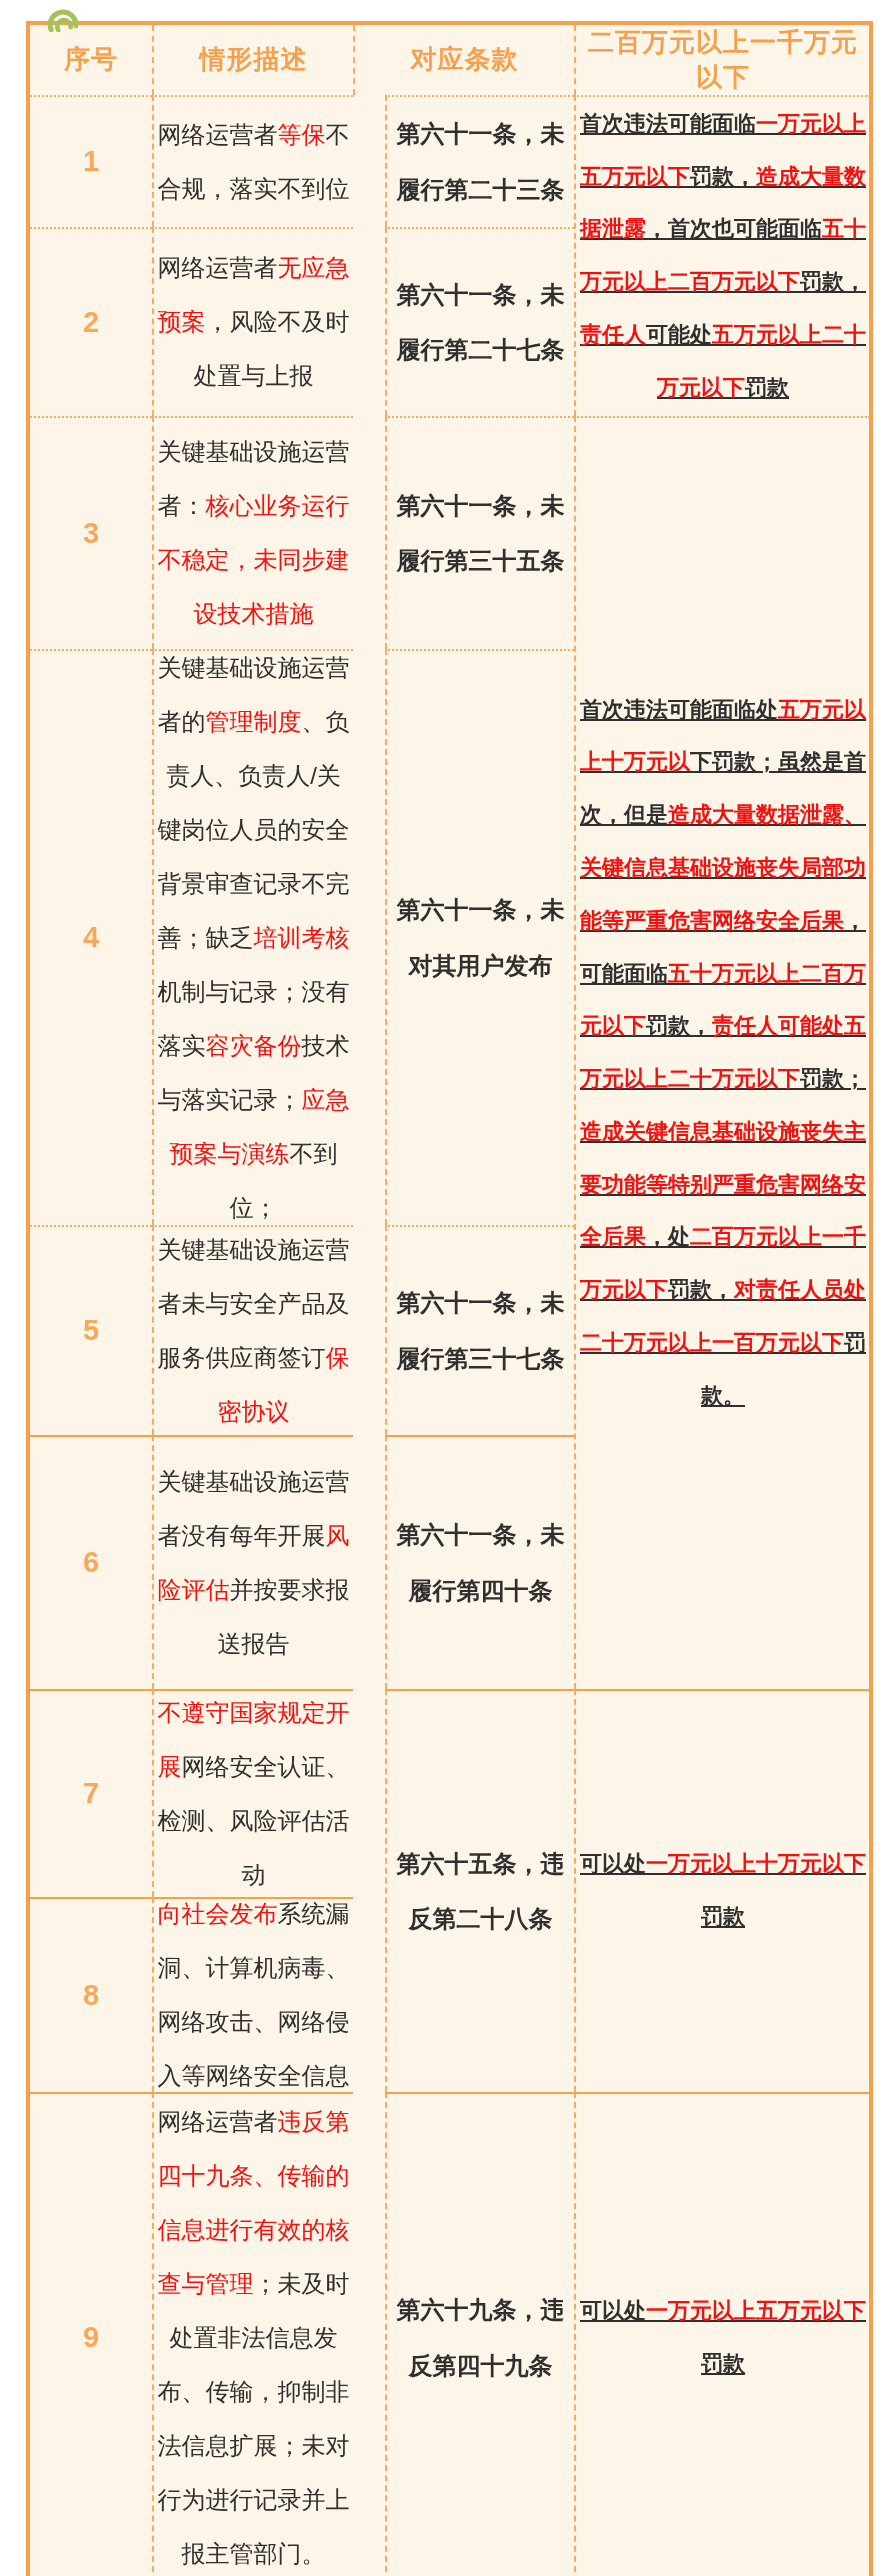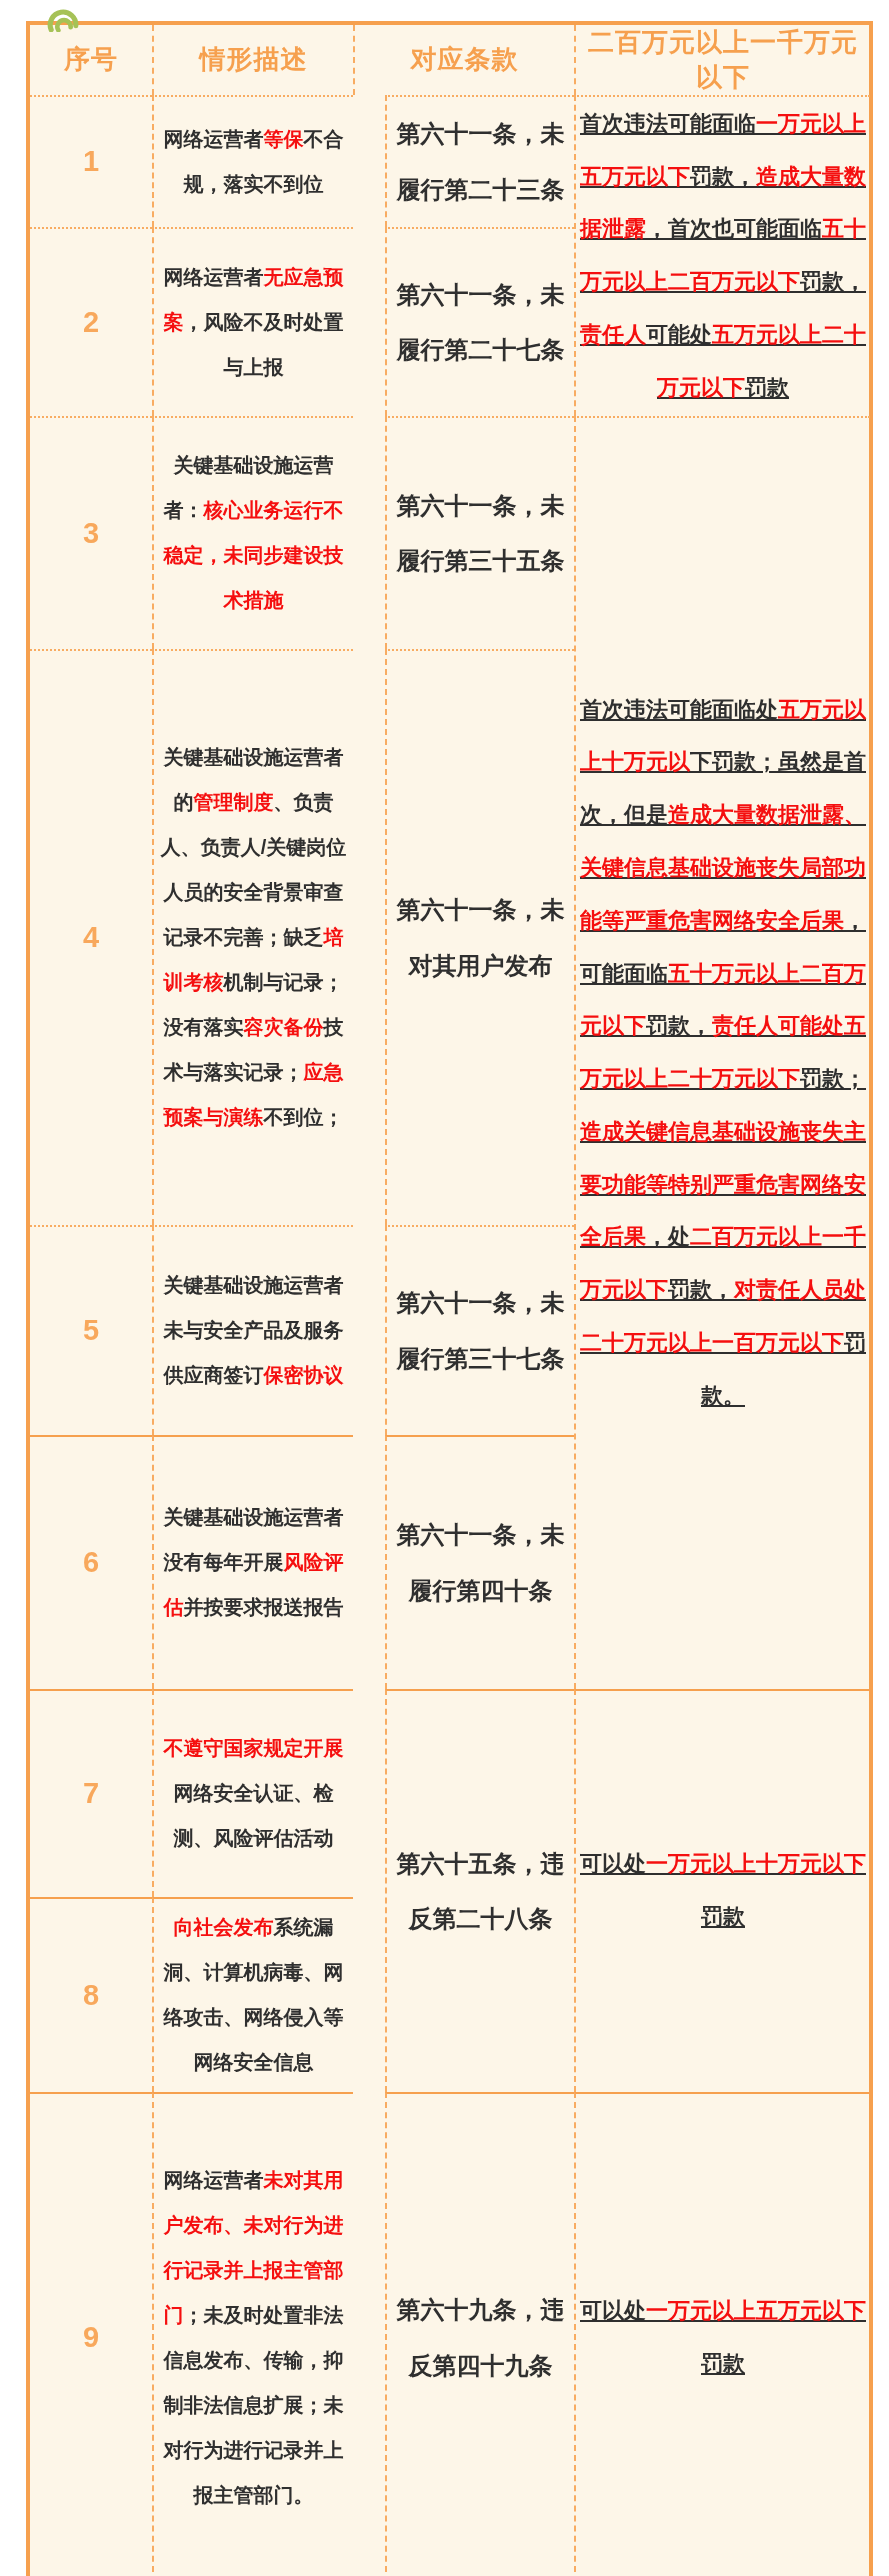--- a/index.html
+++ b/index.html
@@ -31,21 +31,21 @@
     text-align:center;
     padding:3.1px 1px;
     overflow:hidden;
   }
   .vl{border-left:2.1px dashed var(--orange-light);}
   .bt-dot{border-top:2.6px dotted var(--orange-light);}
   .bt-solid{border-top:2.6px solid var(--orange);}
 
   .hdr{color:var(--orange);font-weight:bold;font-size:26px;letter-spacing:1px;}
   .seq{color:var(--num);font-weight:bold;font-size:29px;}
-  .desc{font-size:20px;line-height:2.25;color:var(--ink);font-weight:700;}
+  .desc{font-size:24px;line-height:2.25;color:var(--ink);font-weight:400;}
   .clause{font-size:24px;line-height:2.3;color:var(--ink);font-weight:600;margin-left:32px;}
   .penalty{font-size:22px;line-height:2.4;color:var(--ink);font-weight:600;text-decoration:underline;}
 
   .seg-k{color:var(--ink);}
   .seg-r{color:var(--red);}
 
   
   .c-r78{grid-column:3;grid-row:8/10;text-align:center;}
   .p-r12{grid-column:4;grid-row:2/4;}
   .p-r36{grid-column:4;grid-row:4/8;}
@@ -120,21 +120,21 @@
         <span><span class="seg-k">可以处</span><span class="seg-r">一万元以上十万元以下</span><span class="seg-k">罚款</span></span>
       </div>
 
     <div class="cell seq bt-solid">8</div>
     <div class="cell desc vl bt-solid">
         <span><span class="seg-r">向社会发布</span><span class="seg-k">系统漏洞、计算机病毒、网络攻击、网络侵入等网络安全信息</span></span>
       </div>
 
     <div class="cell seq bt-solid">9</div>
     <div class="cell desc vl bt-solid">
-        <span><span class="seg-k">网络运营者</span><span class="seg-r">未对其用户发布、未对行为进行记录并上报主管部门</span><span class="seg-k">；未及时处置非法信息发布、传输，抑制非法信息扩展；未对行为进行记录并上报主管部门。</span></span>
+        <span><span class="seg-k">网络运营者</span><span class="seg-r">违反第四十九条、传输的信息进行有效的核查与管理</span><span class="seg-k">；未及时处置非法信息发布、传输，抑制非法信息扩展；未对行为进行记录并上报主管部门。</span></span>
       </div>
     <div class="cell clause vl bt-solid">第六十九条，违反第四十九条</div>
     <div class="cell penalty vl bt-solid p-r9">
         <span><span class="seg-k">可以处</span><span class="seg-r">一万元以上五万元以下</span><span class="seg-k">罚款</span></span>
       </div>
 
   </div>
 </div>
 
 

